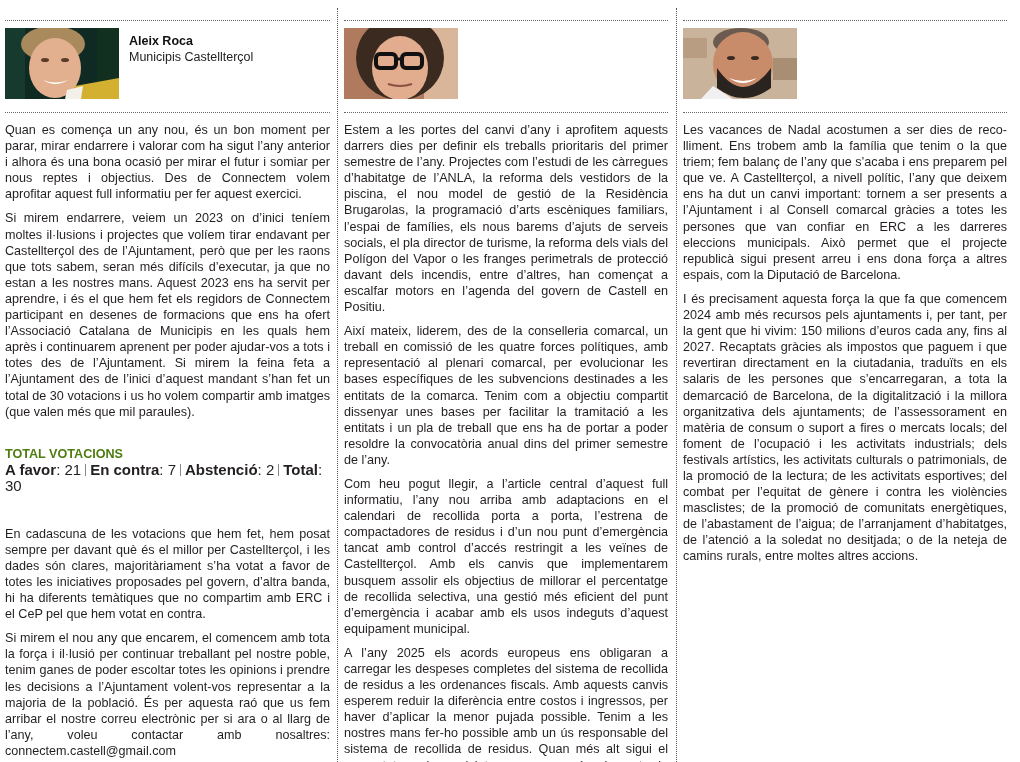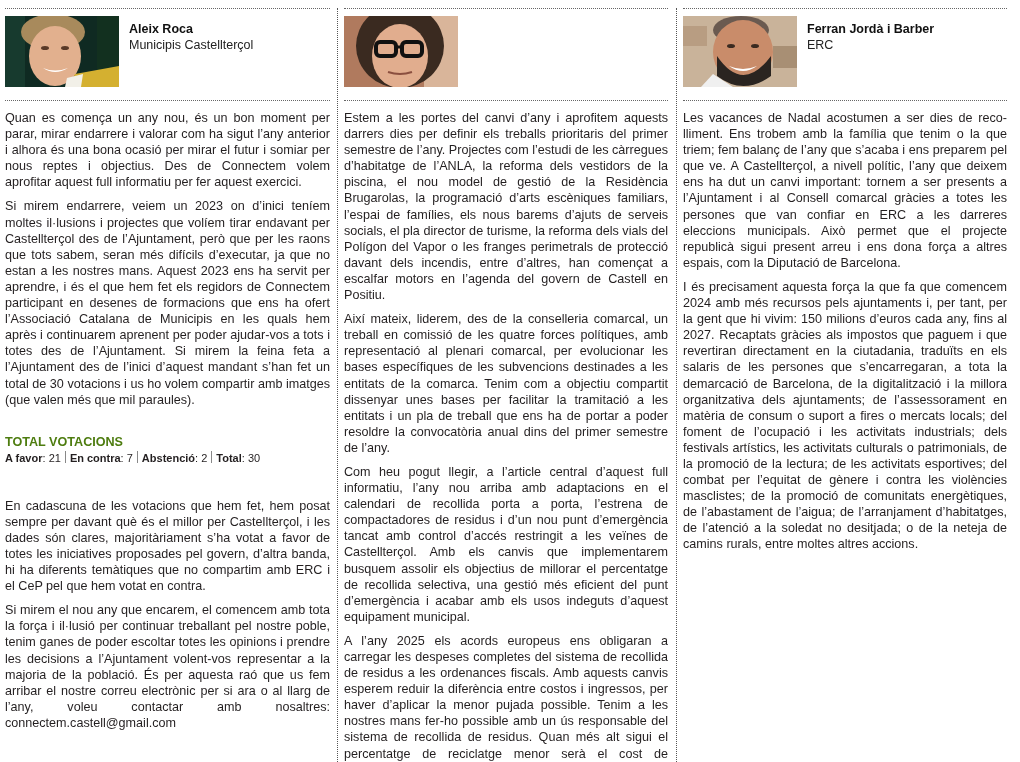--- a/index.html
+++ b/index.html
@@ -1,40 +1,40 @@
 <!DOCTYPE html>
 <html><head>
 <meta charset="utf-8">
 <style>
   * { box-sizing: border-box; margin: 0; padding: 0; }
   html, body { width: 1020px; height: 762px; overflow: hidden; background: #ffffff; }
   body { font-family: "Liberation Sans", sans-serif; color: #231f20; position: relative; }
 
-  .column { position: absolute; top: 0; height: 591px; }
+  .column { position: absolute; top: 12px; height: 591px; }
   .col-0 { left: 5px; width: 325px; }
   .col-1 { left: 344px; width: 324px; }
   .col-2 { left: 683px; width: 324px; }
 
   .vsep { position: absolute; top: 8px; bottom: 0; width: 0; border-left: 1px dotted #555; }
   .vsep-0 { left: 337px; }
   .vsep-1 { left: 676px; }
 
   .header { position: relative; height: 93px; border-top: 1px dotted #666; border-bottom: 1px dotted #666; margin-top: 8px; }
   .photo { position: absolute; left: 0; top: 7px; width: 114px; height: 71px; overflow: hidden; }
   .author-info { position: absolute; left: 124px; top: 12px; }
   .author-name { font-size: 12.5px; font-weight: bold; color: #111; line-height: 16px; }
   .author-party { font-size: 12.5px; color: #222; line-height: 16px; }
 
   .body-text { margin-top: 9px; }
   .body-text p { font-size: 12.6px; line-height: 16.1px; text-align: justify; margin-bottom: 8px; color: #231f20; }
   .col-2 .body-text p { text-align: justify; hyphens: manual; }
 
   .votes { margin-top: 26px; margin-bottom: 32px; }
   .votes-title { font-size: 12.6px; font-weight: bold; line-height: 16px; color: #4d7c0f; }
-  .votes-line { font-size: 11px; line-height: 16px; }
+  .votes-line { font-size: 15px; line-height: 16px; }
   .votes-line b { font-weight: bold; }
   .vbar { display: inline-block; width: 1px; height: 12px; background: #888; margin: 0 4px; vertical-align: -1px; }
 </style>
 </head>
 <body>
 
 <div class="vsep vsep-0"></div>
 <div class="vsep vsep-1"></div>
 
 <div class="column col-0">
@@ -105,22 +105,18 @@
         <rect x="90" y="30" width="24" height="22" fill="#a88f74"></rect>
         <ellipse cx="58" cy="14" rx="28" ry="14" fill="#6a5a50"></ellipse>
         <ellipse cx="60" cy="36" rx="30" ry="32" fill="#c98c6a"></ellipse>
         <path d="M34 40 Q60 78 88 40 L88 60 Q60 80 34 60 Z" fill="#2a2420"></path>
         <path d="M46 50 Q60 60 74 50 Q60 56 46 50" fill="#fff"></path>
         <ellipse cx="48" cy="30" rx="4" ry="2" fill="#3a2a20"></ellipse>
         <ellipse cx="72" cy="30" rx="4" ry="2" fill="#3a2a20"></ellipse>
         <path d="M18 71 L30 58 L50 71 Z" fill="#f0f0f0"></path>
       </svg>
     </div>
-    <div class="author-info">
-      <div class="author-name">Ferran Jordà i Barber</div>
-      <div class="author-party">ERC</div>
-    </div>
   </div>
   <div class="body-text">
     <p>Les vacances de Nadal acostumen a ser dies de reco­lliment. Ens trobem amb la família que tenim o la que triem; fem balanç de l’any que s’acaba i ens preparem pel que ve. A Castellterçol, a nivell polític, l’any que deixem ens ha dut un canvi important: tornem a ser presents a l’Ajuntament i al Consell comarcal gràcies a totes les persones que van confiar en ERC a les darre­res eleccions municipals. Això permet que el projecte republicà sigui present arreu i ens dona força a altres espais, com la Diputació de Barcelona.</p>
     <p>I és precisament aquesta força la que fa que comen­cem 2024 amb més recursos pels ajuntaments i, per tant, per la gent que hi vivim: 150 milions d’euros cada any, fins al 2027. Recaptats gràcies als impostos que paguem i que revertiran directament en la ciutadania, traduïts en els salaris de les persones que s’encarrega­ran, a tota la demarcació de Barcelona, de la digitalitza­ció i la millora organitzativa dels ajuntaments; de l’as­sessorament en matèria de consum o suport a fires o mercats locals; del foment de l’ocupació i les activitats industrials; dels festivals artístics, les activitats cultu­rals o patrimonials, de la promoció de la lectura; de les activitats esportives; del combat per l’equitat de gène­re i contra les violències masclistes; de la promoció de comunitats energètiques, de l’abastament de l’aigua; de l’arranjament d’habitatges, de l’atenció a la soledat no desitjada; o de la neteja de camins rurals, entre mol­tes altres accions.</p>
   </div>
 </div>
 
 </body></html>

